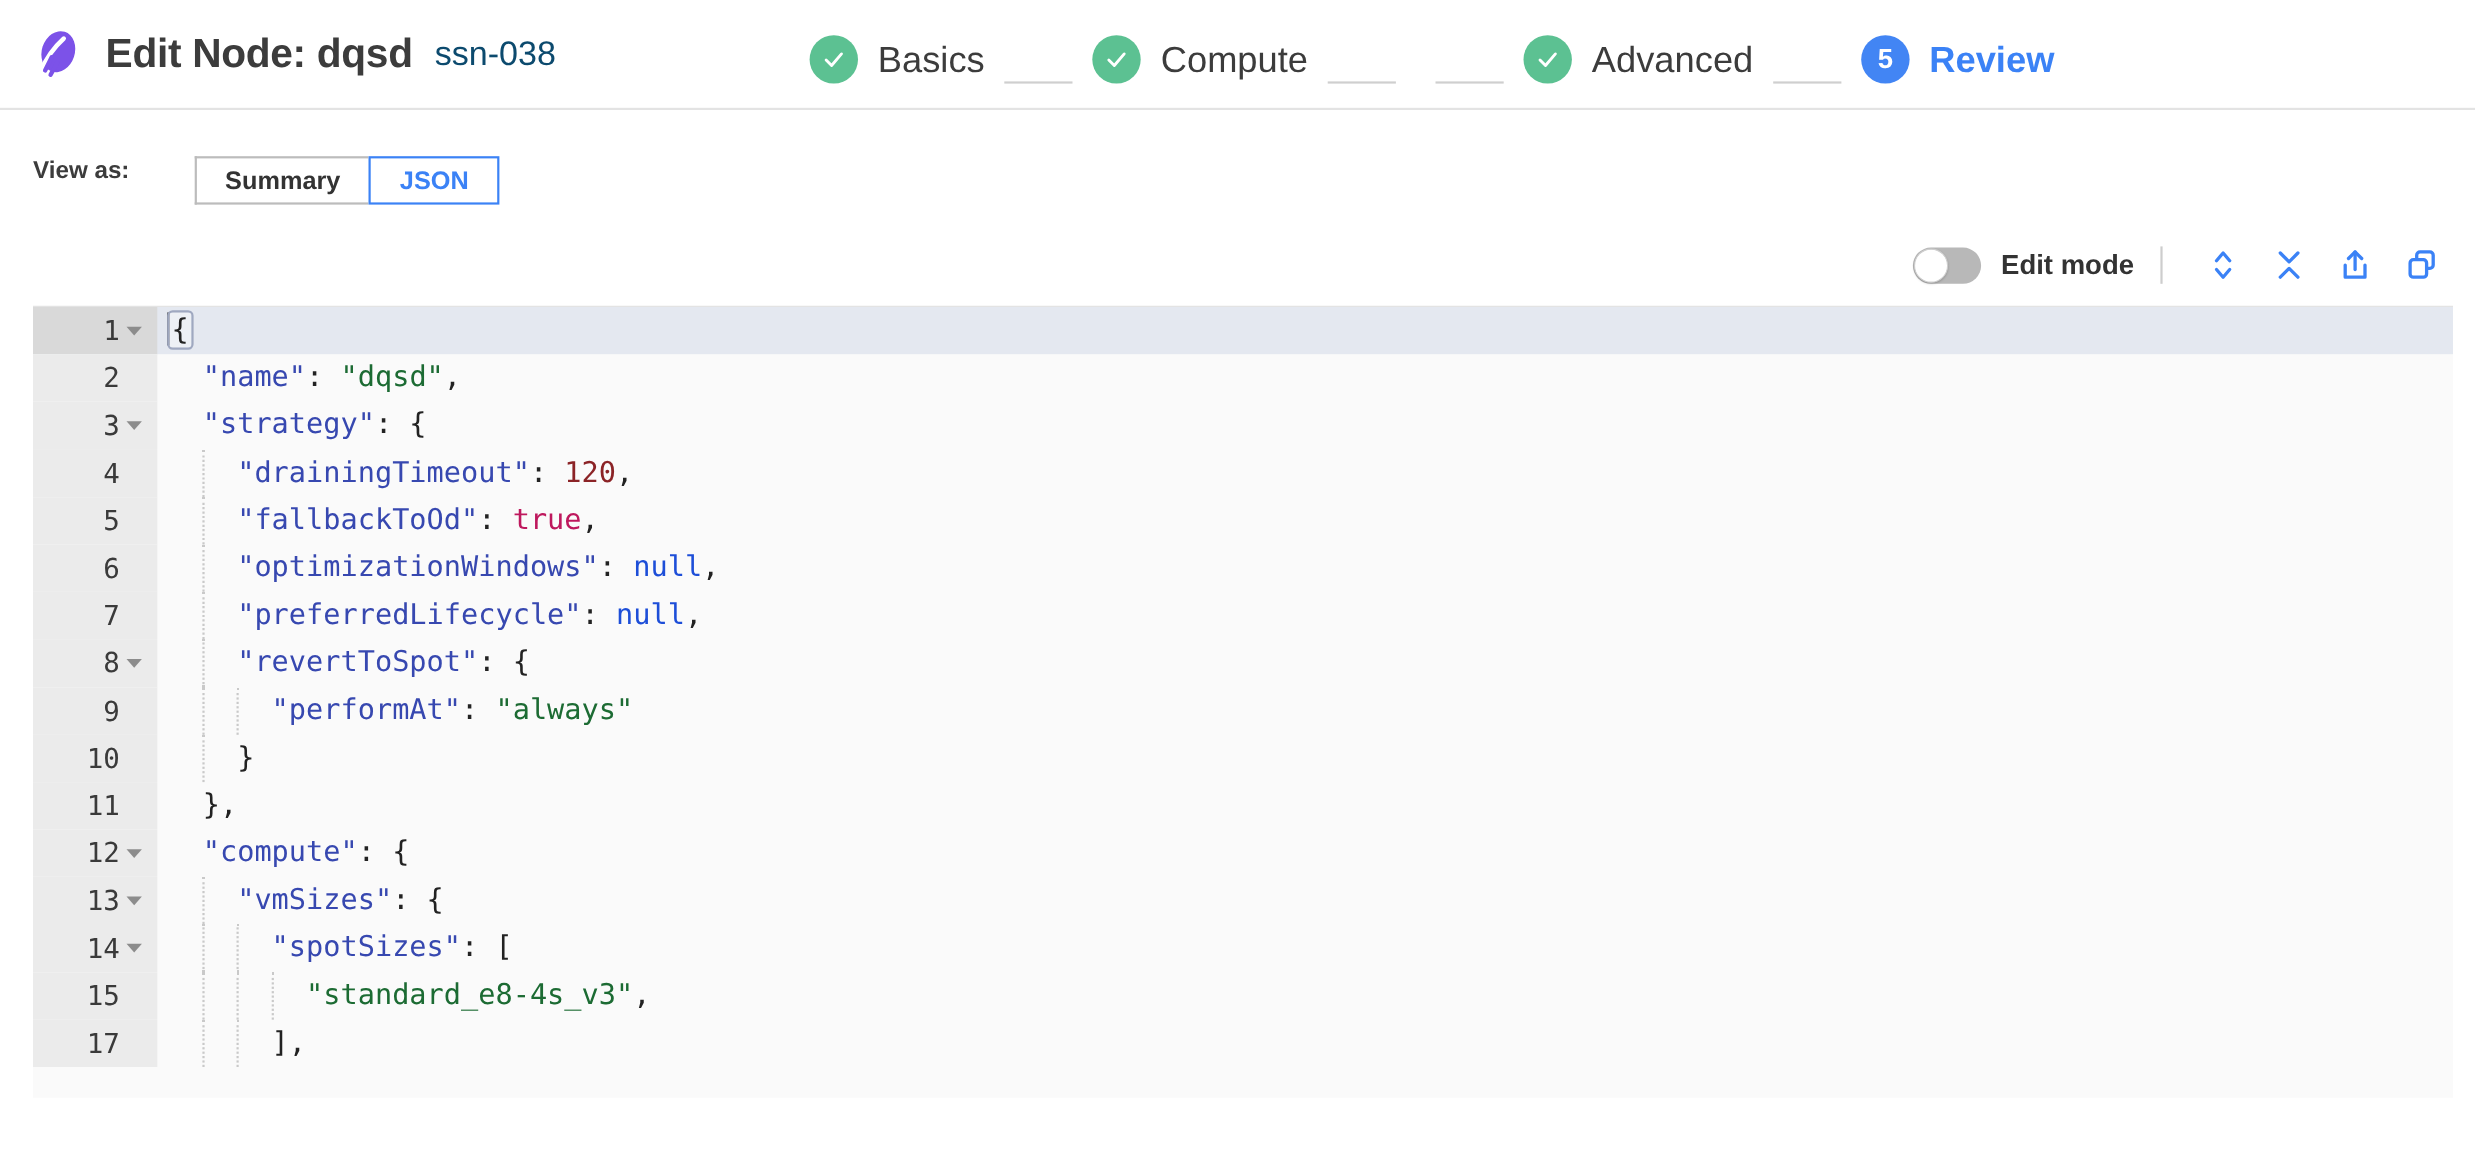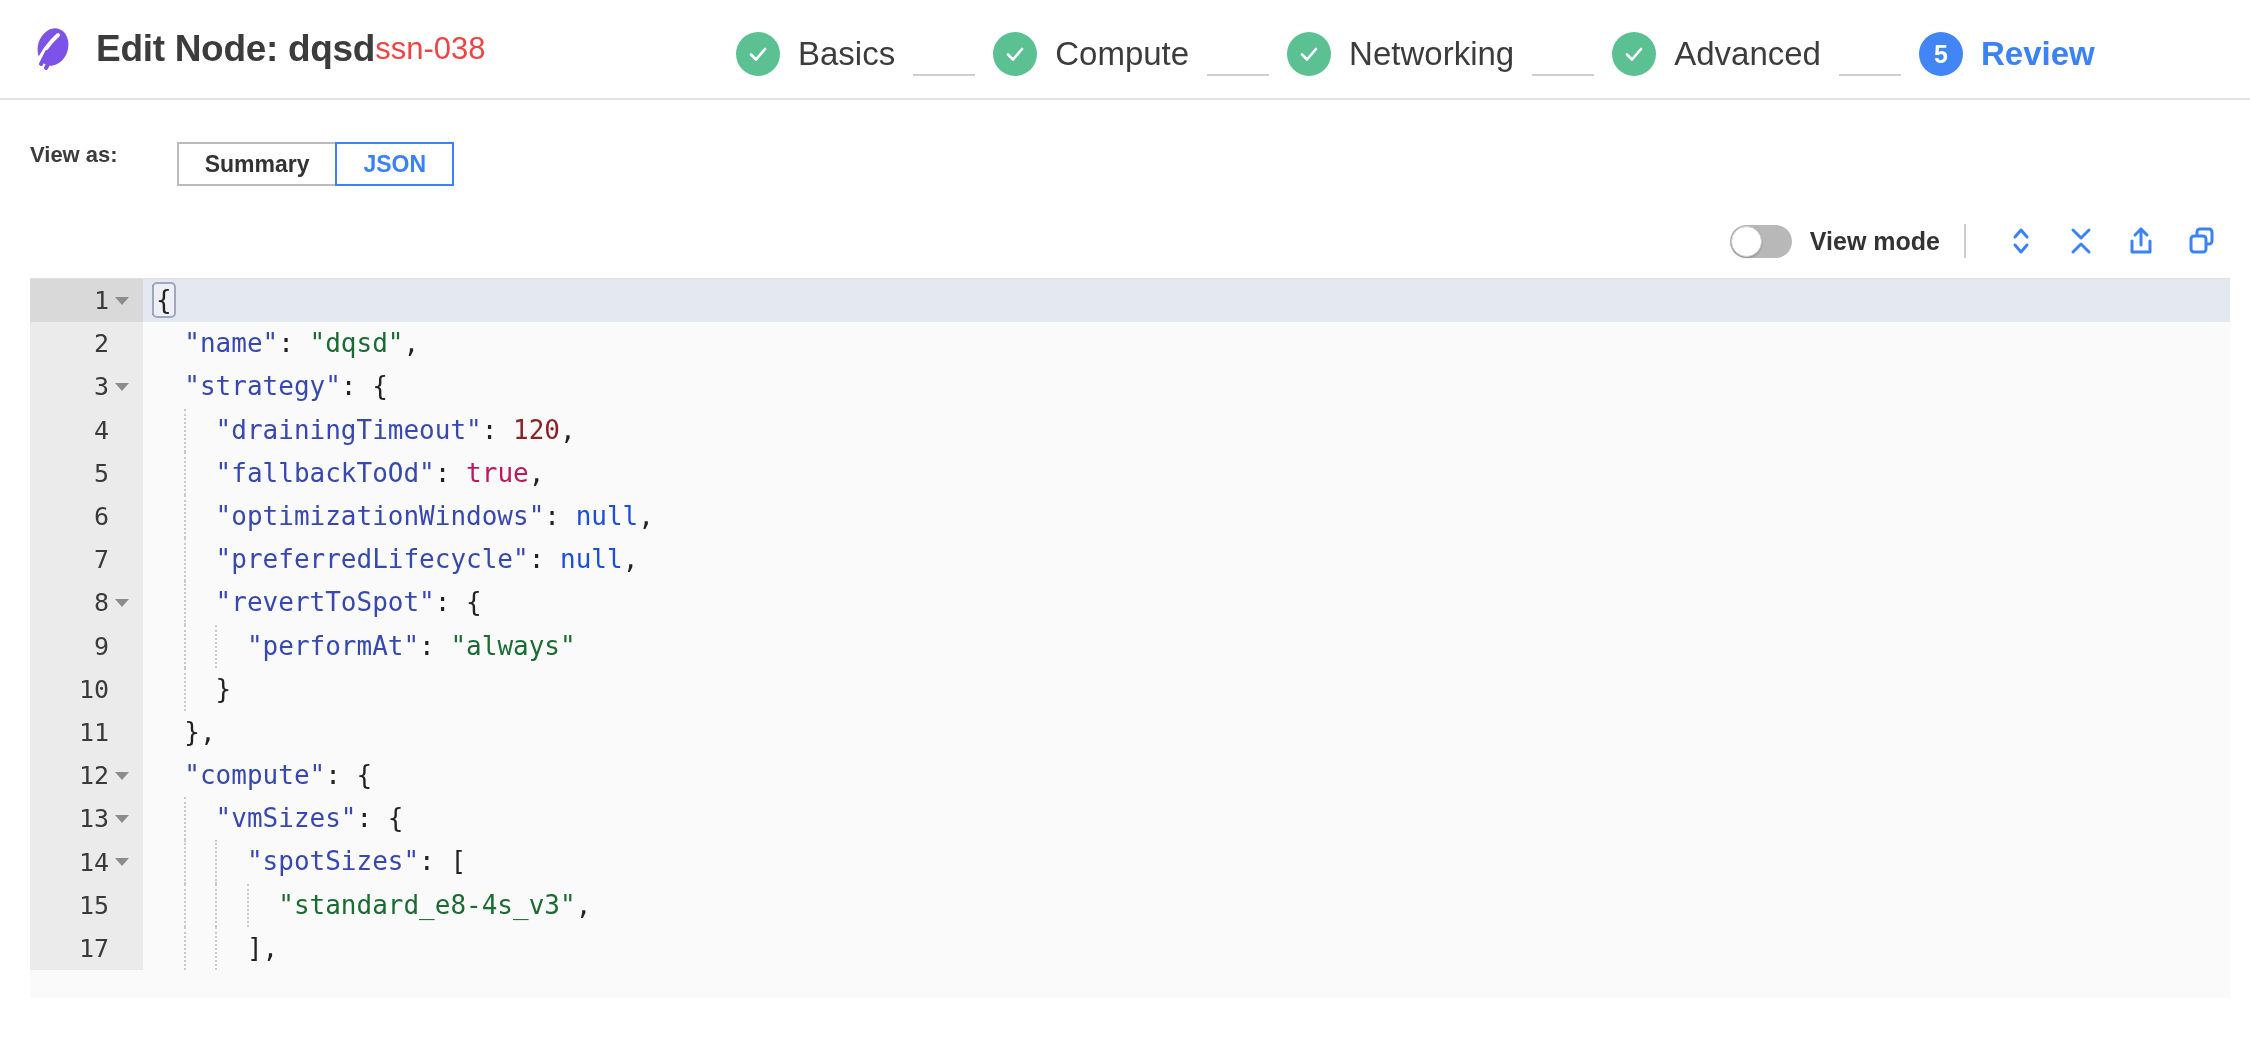--- a/index.html
+++ b/index.html
@@ -29,21 +29,22 @@
   }
   .title {
     font-size: 37px;
     font-weight: bold;
     color: #3c3c3c;
     letter-spacing: -0.3px;
     white-space: nowrap;
   }
   .subtitle {
     font-size: 31px;
-    color: #ef4444;
+    color: #0c4a6e;
+    margin-left: 20px;
     white-space: nowrap;
     max-width: 122px;
     overflow: hidden;
   }
 
   .stepper {
     position: absolute;
     left: 736px;
     top: 0;
     height: 76px;
@@ -267,36 +268,28 @@
     <div class="step">
       <div class="step-badge done">
         <svg width="24" height="24" viewBox="0 0 24 24">
           <path d="M5 12.5 L10 17.5 L19 7" stroke="#ffffff" stroke-width="2.6" fill="none" stroke-linecap="round" stroke-linejoin="round"></path>
         </svg>
       </div>
       <div class="step-label">Compute</div>
     </div>
     <div class="step-connector"></div>
 
+    <div class="step-connector"></div>
+
     <div class="step">
       <div class="step-badge done">
         <svg width="24" height="24" viewBox="0 0 24 24">
           <path d="M5 12.5 L10 17.5 L19 7" stroke="#ffffff" stroke-width="2.6" fill="none" stroke-linecap="round" stroke-linejoin="round"></path>
         </svg>
       </div>
-      <div class="step-label">Networking</div>
-    </div>
-    <div class="step-connector"></div>
-
-    <div class="step">
-      <div class="step-badge done">
-        <svg width="24" height="24" viewBox="0 0 24 24">
-          <path d="M5 12.5 L10 17.5 L19 7" stroke="#ffffff" stroke-width="2.6" fill="none" stroke-linecap="round" stroke-linejoin="round"></path>
-        </svg>
-      </div>
       <div class="step-label">Advanced</div>
     </div>
     <div class="step-connector"></div>
 
     <div class="step">
       <div class="step-badge current">
         <span class="num">5</span>
       </div>
       <div class="step-label active">Review</div>
     </div>
@@ -309,21 +302,21 @@
   <div class="segmented">
     <div class="seg first">Summary</div>
     <div class="seg selected">JSON</div>
   </div>
 </div>
 
 <div class="editor-toolbar">
   <div class="toggle">
     <div class="knob"></div>
   </div>
-  <div class="toggle-label">View mode</div>
+  <div class="toggle-label">Edit mode</div>
   <div class="tb-divider"></div>
 
   <div class="tb-icon">
     <svg width="30" height="36" viewBox="0 0 30 36">
       <path d="M9 14 L15 7 L21 14" stroke="#3b82f6" stroke-width="3" fill="none" stroke-linecap="round" stroke-linejoin="round"></path>
       <path d="M9 22 L15 29 L21 22" stroke="#3b82f6" stroke-width="3" fill="none" stroke-linecap="round" stroke-linejoin="round"></path>
     </svg>
   </div>
 
   <div class="tb-icon">

